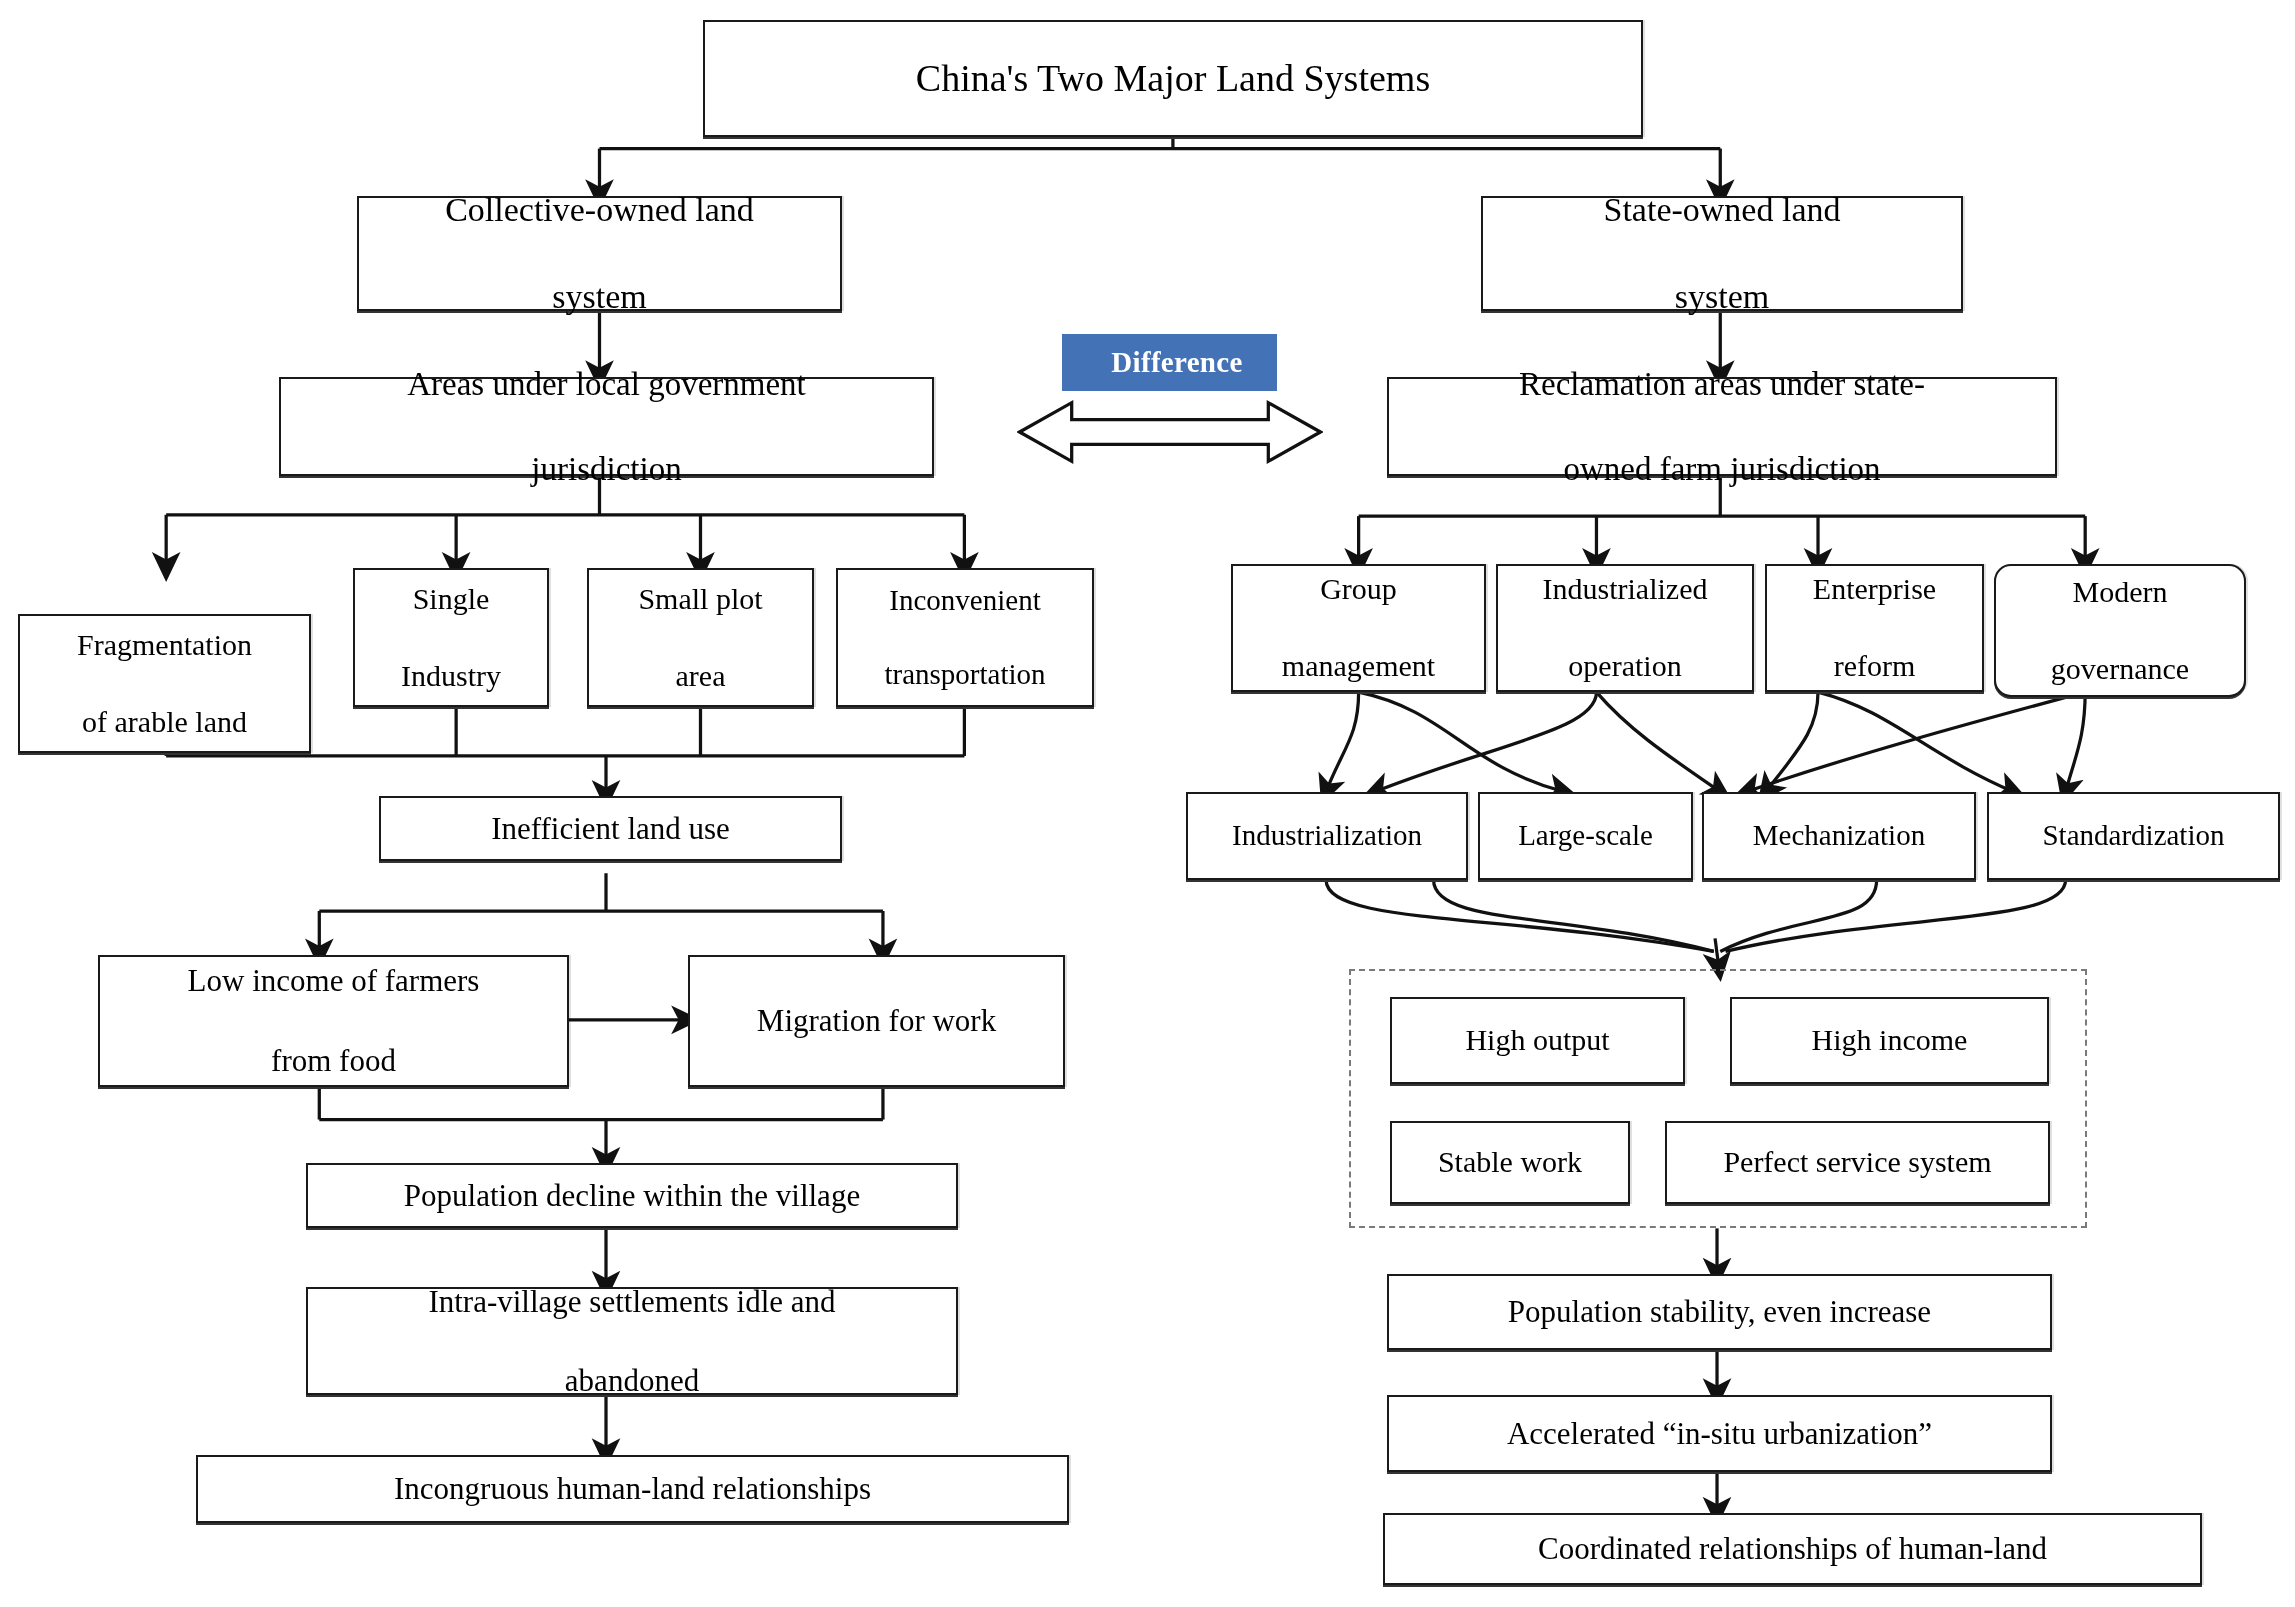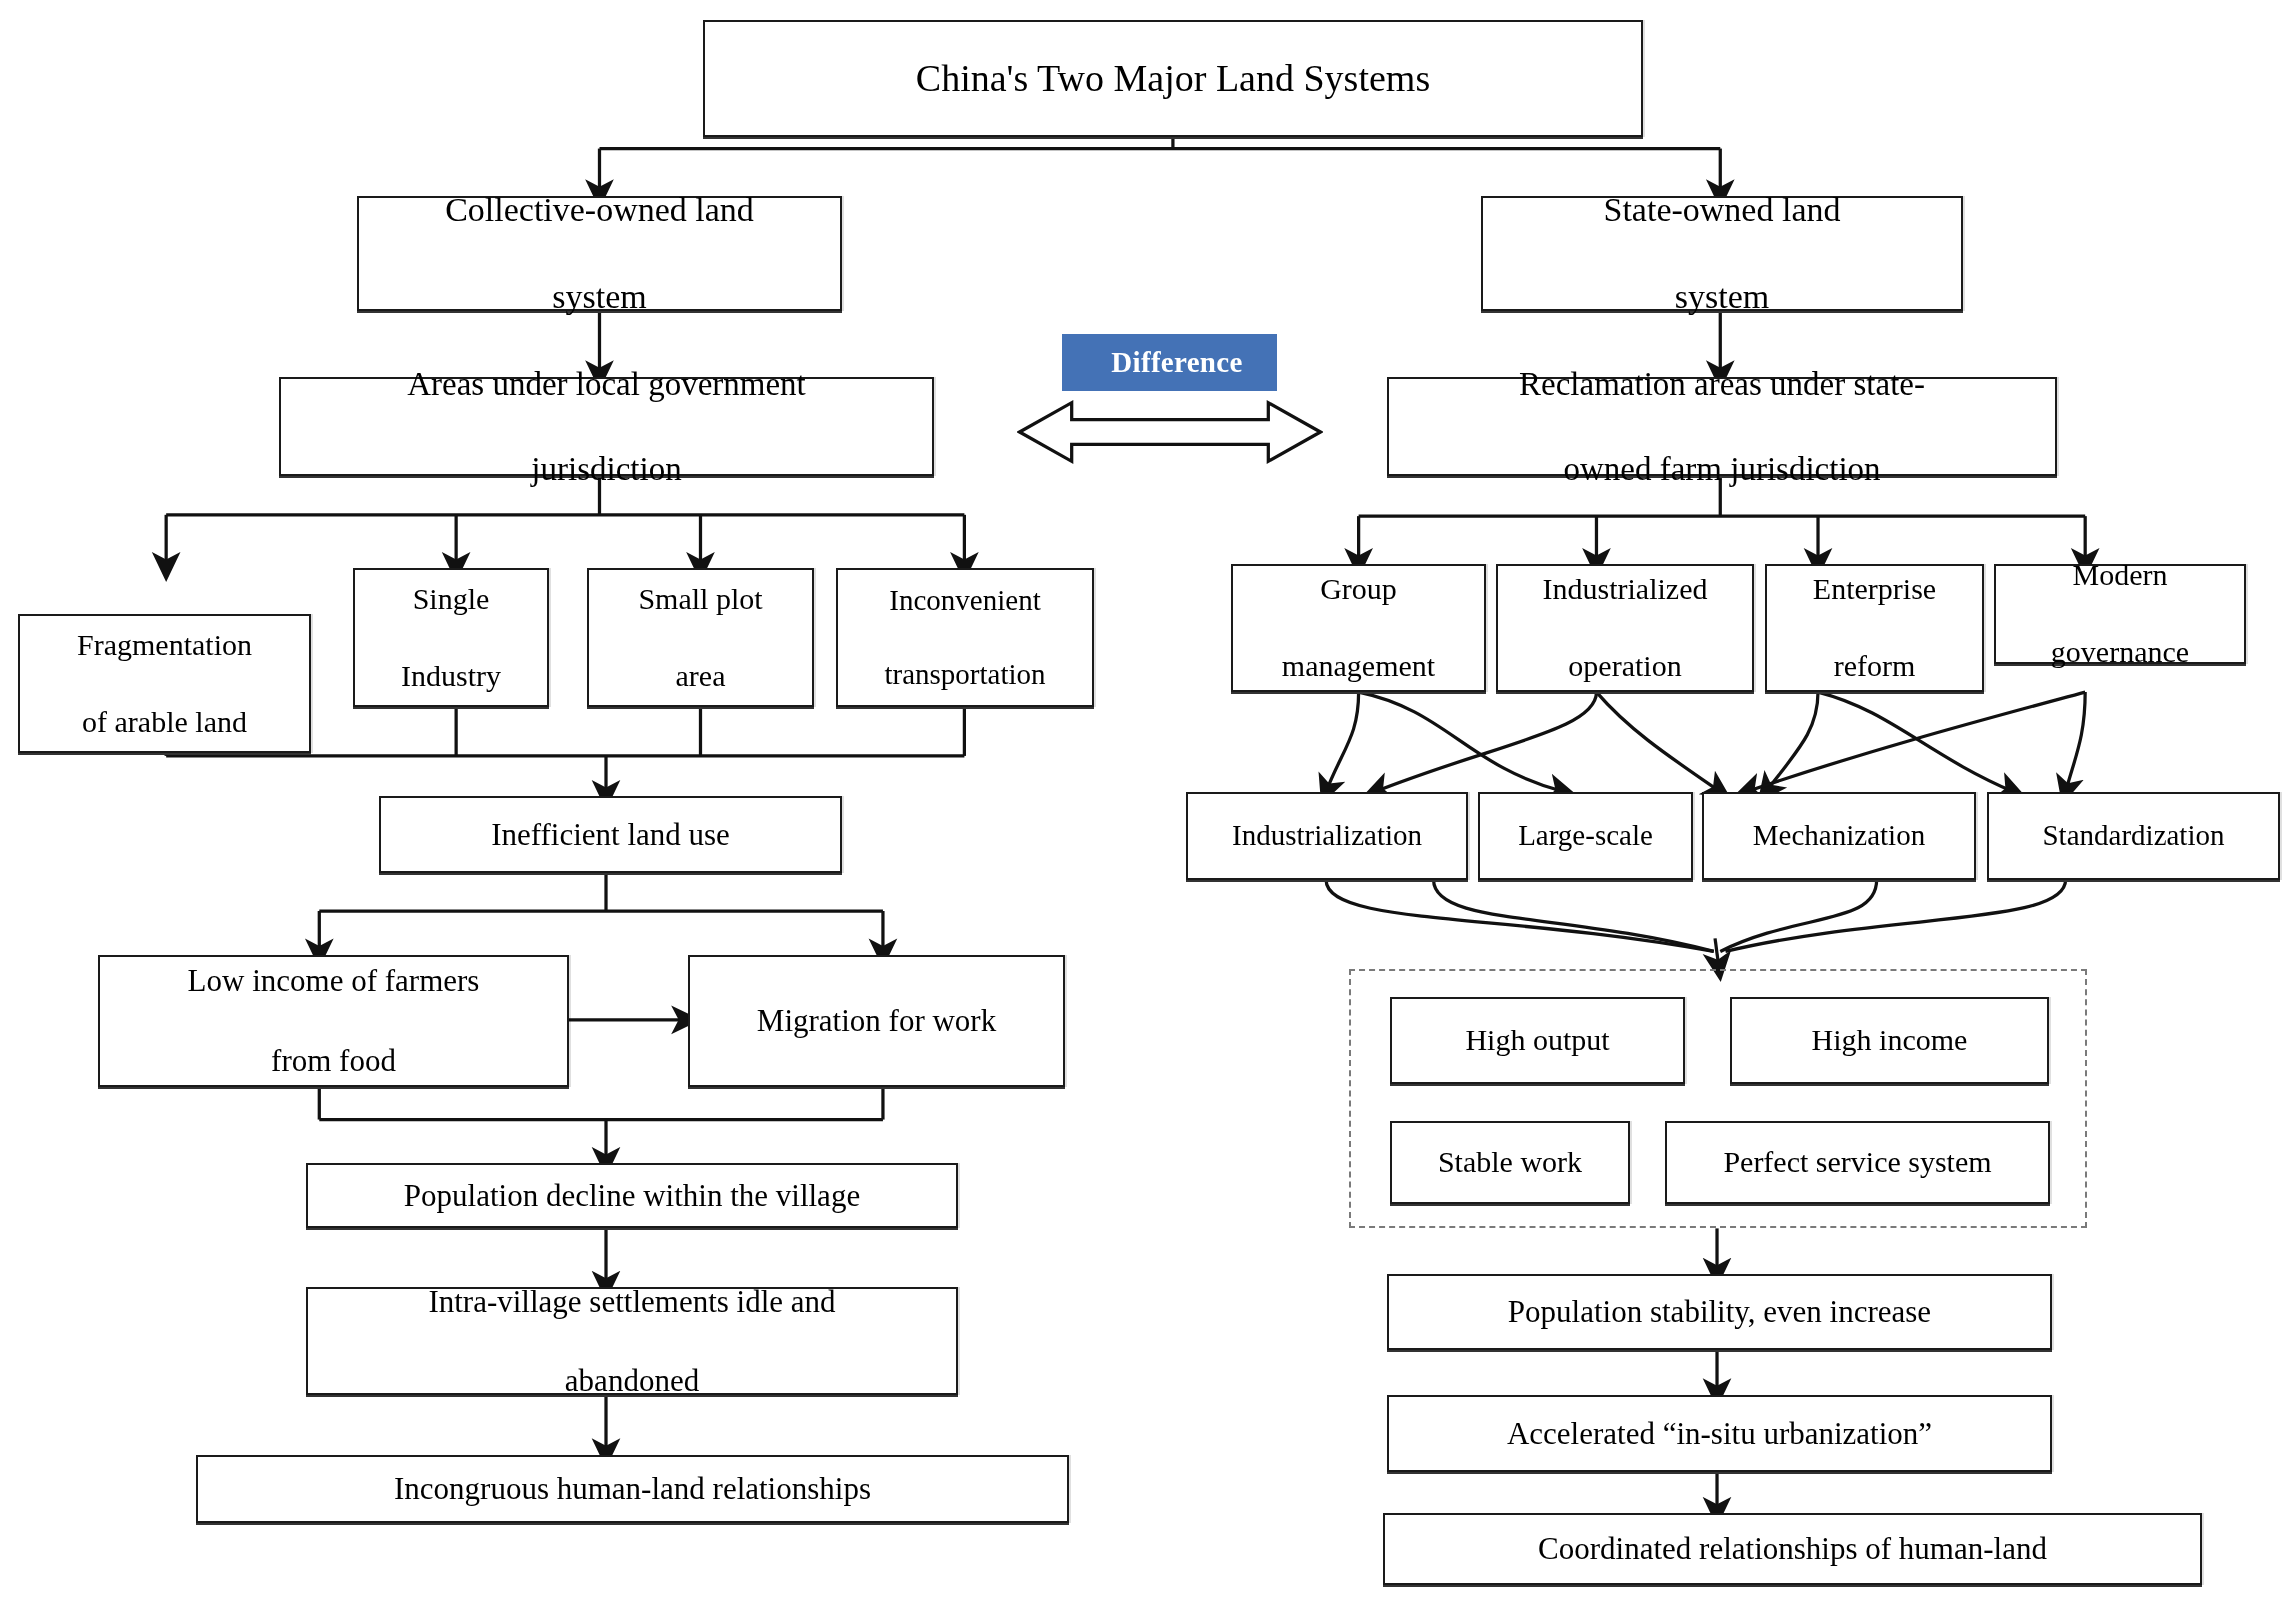--- a/index.html
+++ b/index.html
@@ -182,21 +182,21 @@
       <span>area</span>
     </span>
   </div>
   <div class="node leafsm" style="left:836px;top:568px;width:258px;height:139px;">
     <span>
       <span>Inconvenient</span><br>
       <span>transportation</span>
     </span>
   </div>
 
-  <div class="node flow" style="left:379px;top:796px;width:463px;height:77px;">
+  <div class="node flow" style="left:379px;top:796px;width:463px;height:65px;">
     <span>Inefficient land use</span>
   </div>
 
   <div class="node flow" style="left:98px;top:955px;width:471px;height:132px;">
     <span>
       <span>Low income of farmers</span><br>
       <span>from food</span>
     </span>
   </div>
   <div class="node flow" style="left:688px;top:955px;width:377px;height:132px;">
@@ -227,21 +227,21 @@
       <span>Industrialized</span><br>
       <span>operation</span>
     </span>
   </div>
   <div class="node leaf" style="left:1765px;top:564px;width:219px;height:128px;">
     <span>
       <span>Enterprise</span><br>
       <span>reform</span>
     </span>
   </div>
-  <div class="node leaf" style="left:1994px;top:564px;width:252px;height:100px;">
+  <div class="node leaf" style="left:1994px;top:564px;width:252px;height:133px;border-radius:17px;">
     <span>
       <span>Modern</span><br>
       <span>governance</span>
     </span>
   </div>
 
   <div class="node leafsm" style="left:1186px;top:792px;width:282px;height:88px;">
     <span>Industrialization</span>
   </div>
   <div class="node leafsm" style="left:1478px;top:792px;width:215px;height:88px;text-align:center;">

